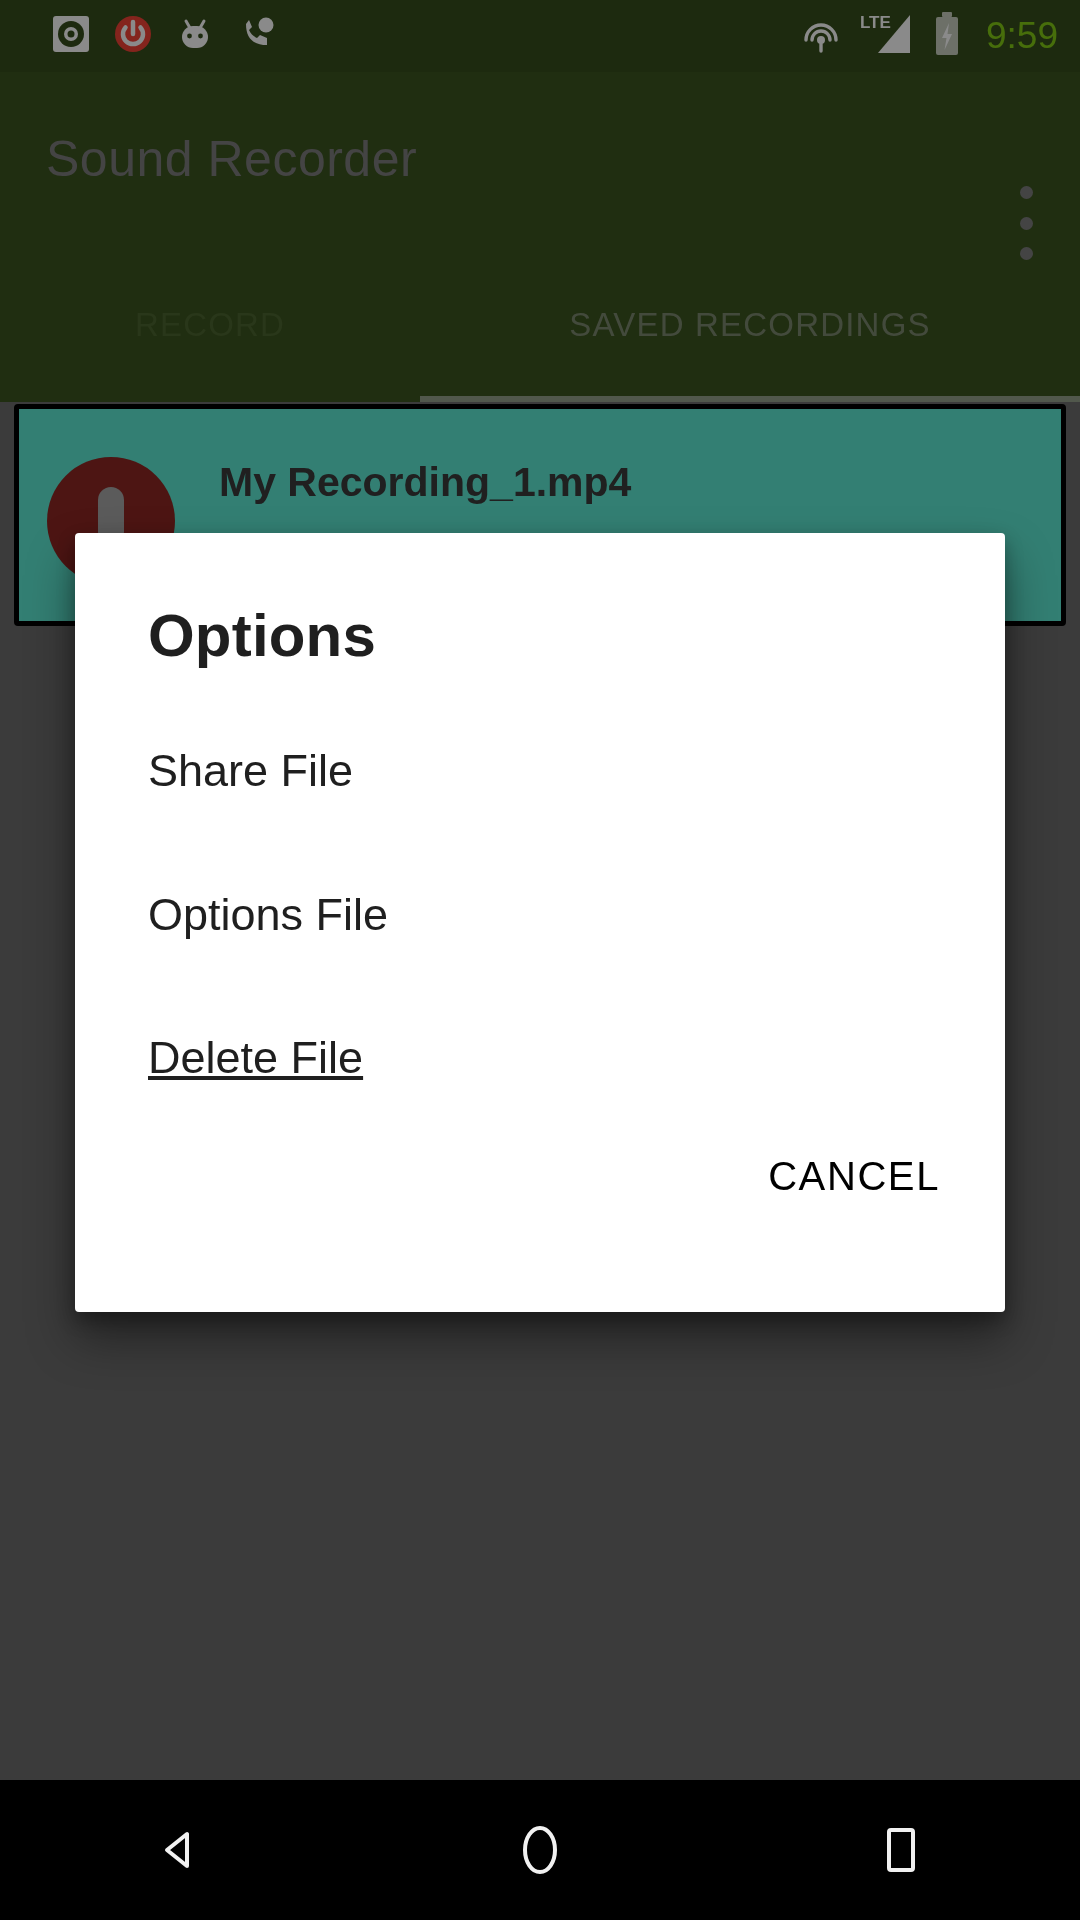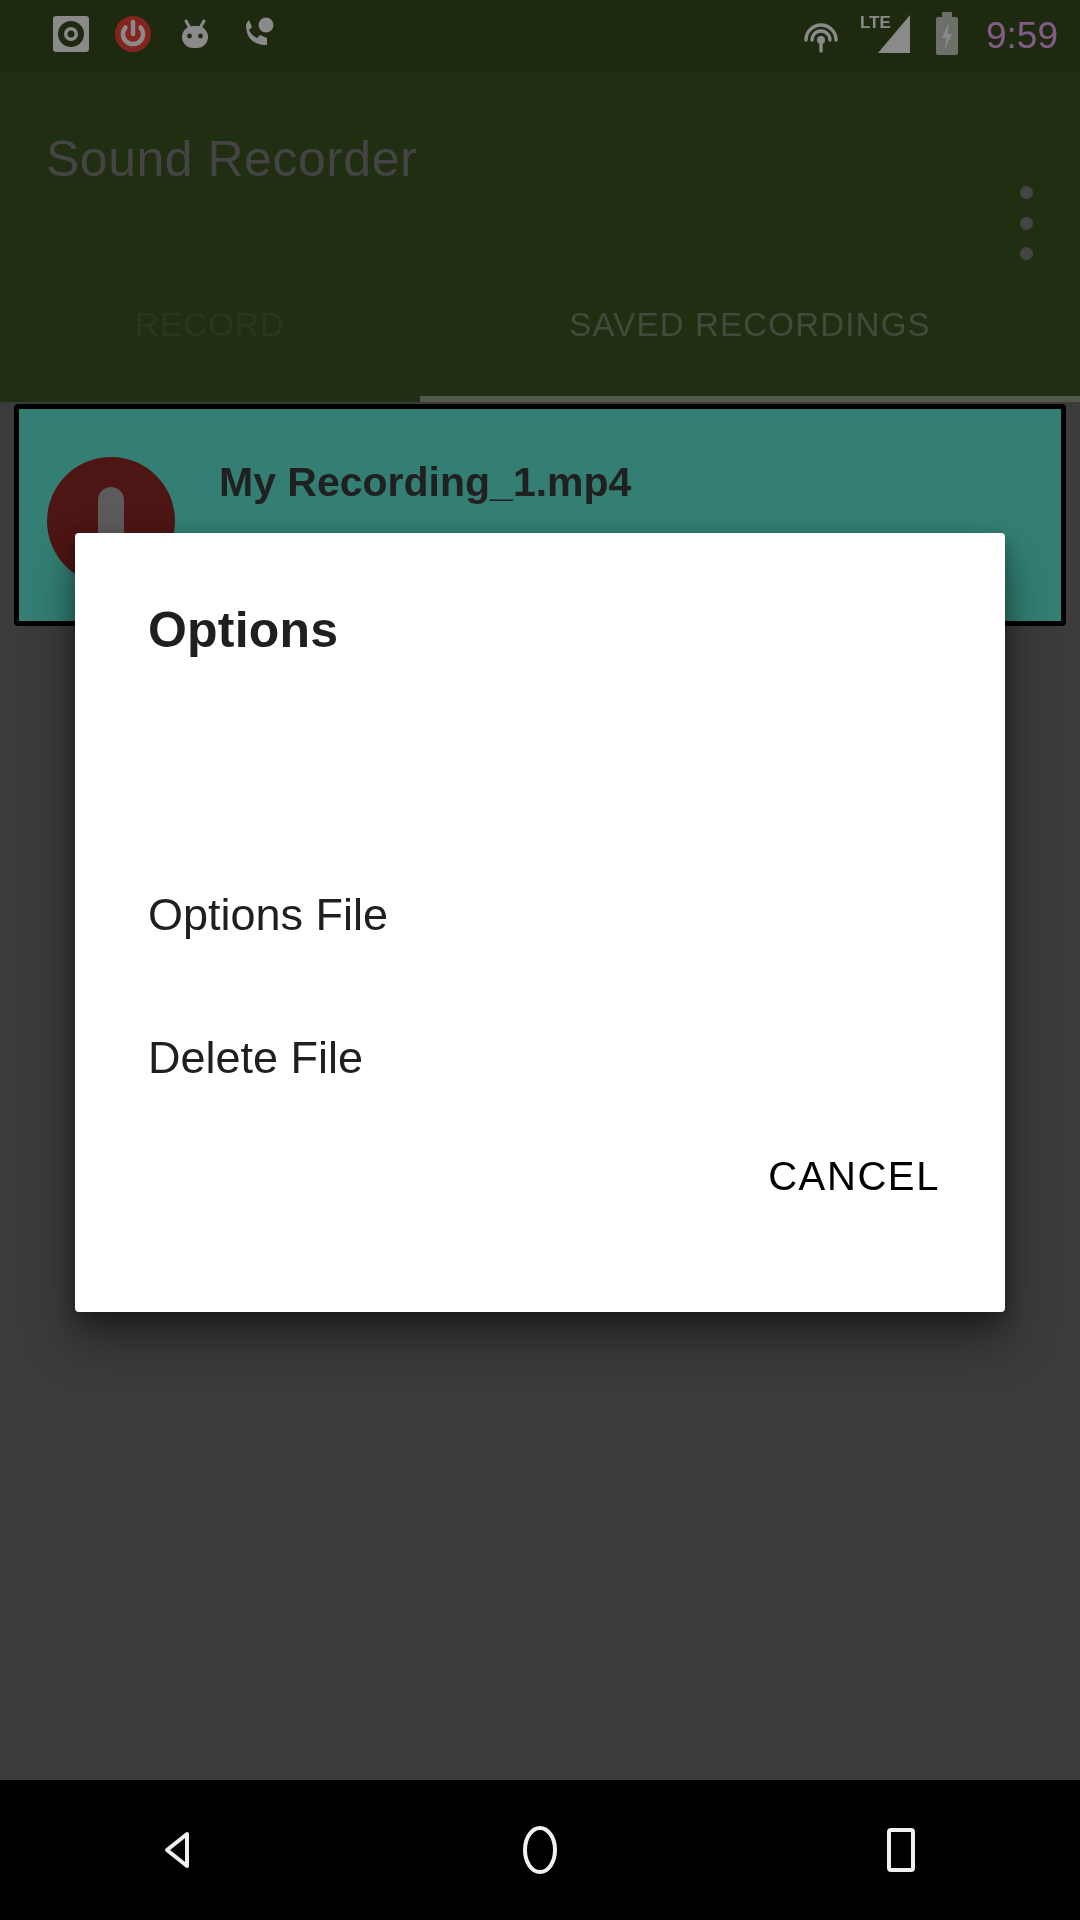--- a/index.html
+++ b/index.html
@@ -26,21 +26,21 @@
     background:#364f1c;
     display:flex; align-items:center;padding-left:29px;
   }
   #status-left { display:flex; align-items:center; gap:22px; padding-left:22px; }
   #status-right {
     margin-left:auto; display:flex; align-items:center; gap:16px; padding-right:22px;
   }
   .sb-icon { display:block; }
 
   #time-text {
-    color:#f0abfc; font-size:37px; letter-spacing:0px;
+    color:#84cc16; font-size:37px; letter-spacing:0px;
     font-family:"Liberation Sans", sans-serif;
     margin-left:8px;
   }
 
   #app-bar {
     position:absolute; left:0; top:72px; width:1080px; height:198px;
     background:#3c5520;
   }
   #app-title {
     position:absolute; left:46px; top:58px;
@@ -107,31 +107,31 @@
 
   
   #dialog {
     position:absolute; left:75px; top:533px; width:930px; height:779px;
     background:#ffffff;
     border-radius:4px;
     box-shadow:0 26px 48px rgba(0,0,0,0.42), 0 8px 18px rgba(0,0,0,0.30);
   }
   #dialog-title {
     position:absolute; left:73px; top:68px;
-    font-size:50px; color:#1f1f1f; font-weight:700;
+    font-size:60px; color:#1f1f1f; font-weight:700;
     letter-spacing:0.2px;
   }
   .dialog-option {
     position:absolute; left:73px; width:790px; height:76px;
     font-size:45px; color:#1f1f1f; font-weight:400;
     display:flex; align-items:center;
   }
   #option-0 { top:200px; }
   #option-1 { top:344px; }
-  #option-2 { top:487px; }
+  #option-2 { top:487px;text-decoration:underline; }
 
   #cancel-btn {
     position:absolute; right:55px; top:607px;
     font-size:40px; color:#000000; font-weight:400;
     letter-spacing:1.6px;
     padding:14px 10px;
   }
 
   
   #nav-bar {
@@ -234,20 +234,21 @@
         <div id="recording-name">My Recording_1.mp4</div>
       </div>
     </div>
 
   </div>
 
   <div id="scrim"></div>
 
   <div id="dialog">
     <div id="dialog-title">Options</div>
+    <div class="dialog-option" id="option-0">Share File</div>
     <div class="dialog-option" id="option-1">Options File</div>
     <div class="dialog-option" id="option-2">Delete File</div>
     <div id="cancel-btn">CANCEL</div>
   </div>
 
   <div id="nav-bar">
     <div class="nav-btn">
       <svg width="52" height="52" viewBox="0 0 52 52">
         <path d="M33 10 L33 42 L13 26 Z" fill="none" stroke="#f1f1f1" stroke-width="4" stroke-linejoin="round"></path>
       </svg>

